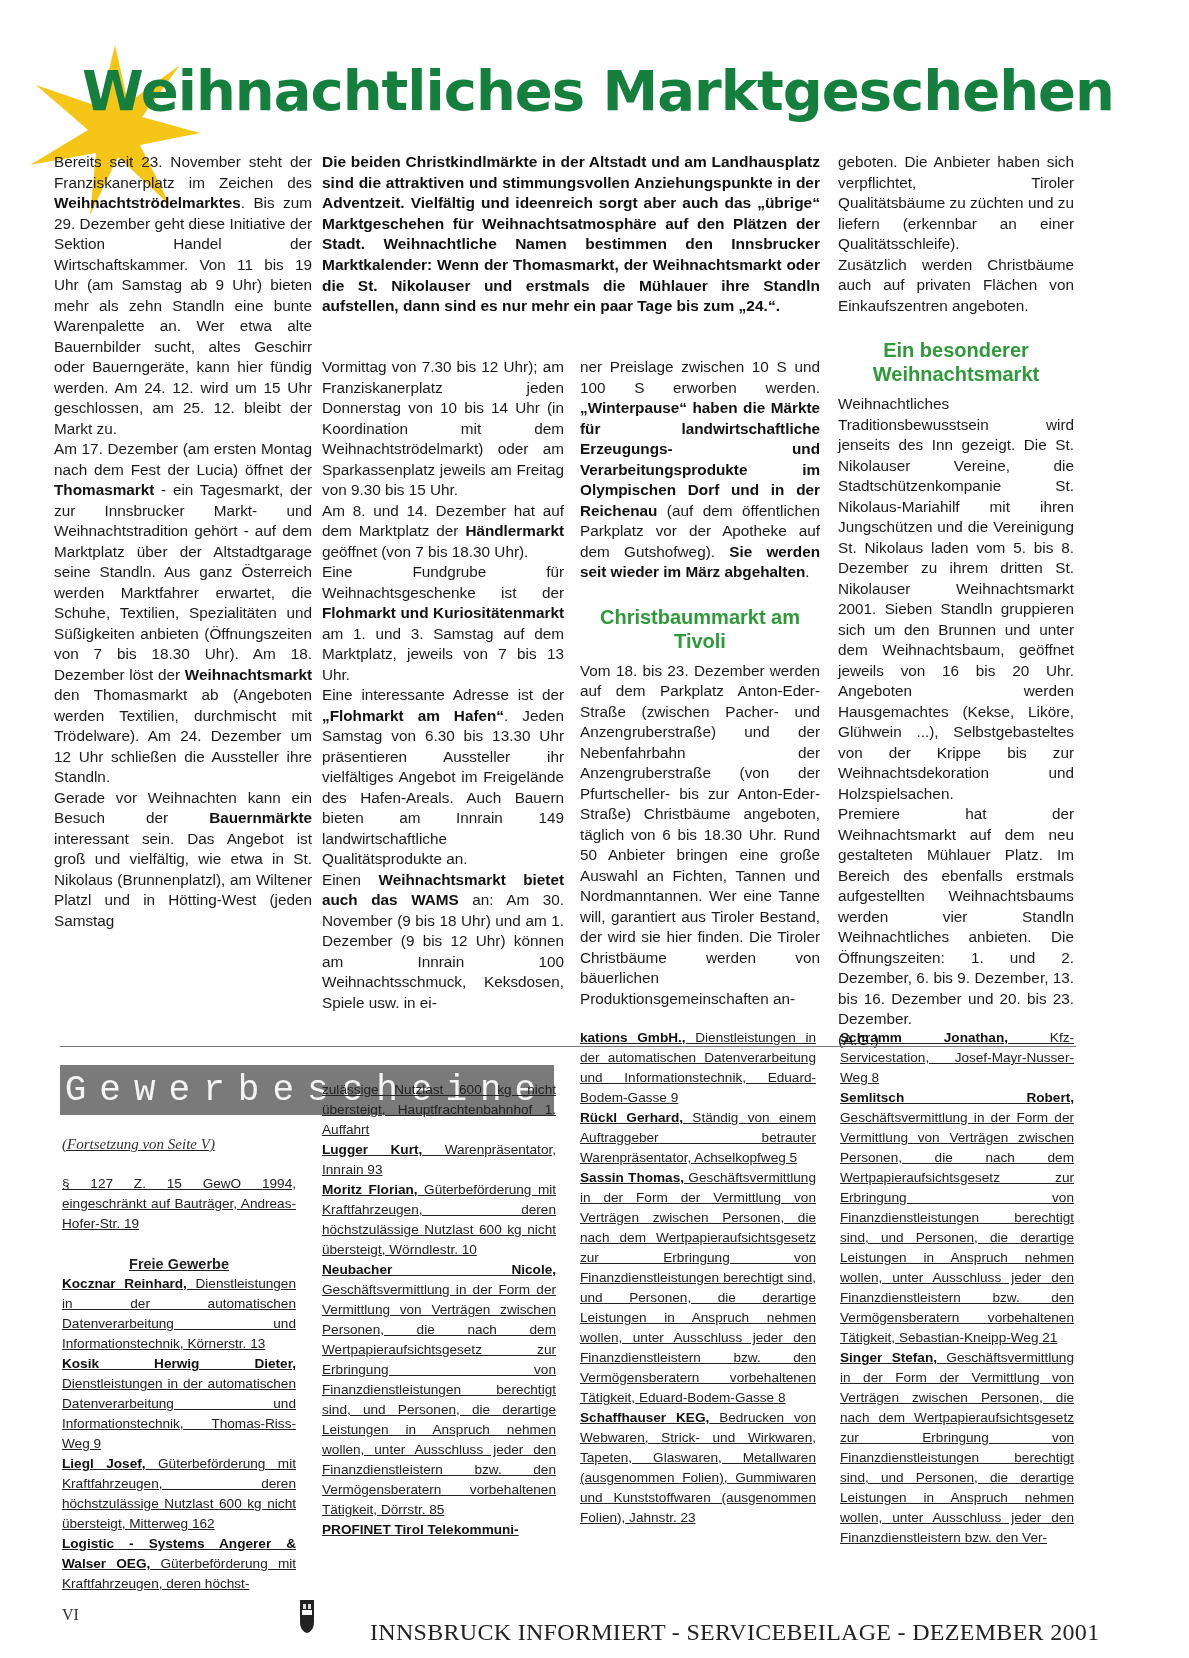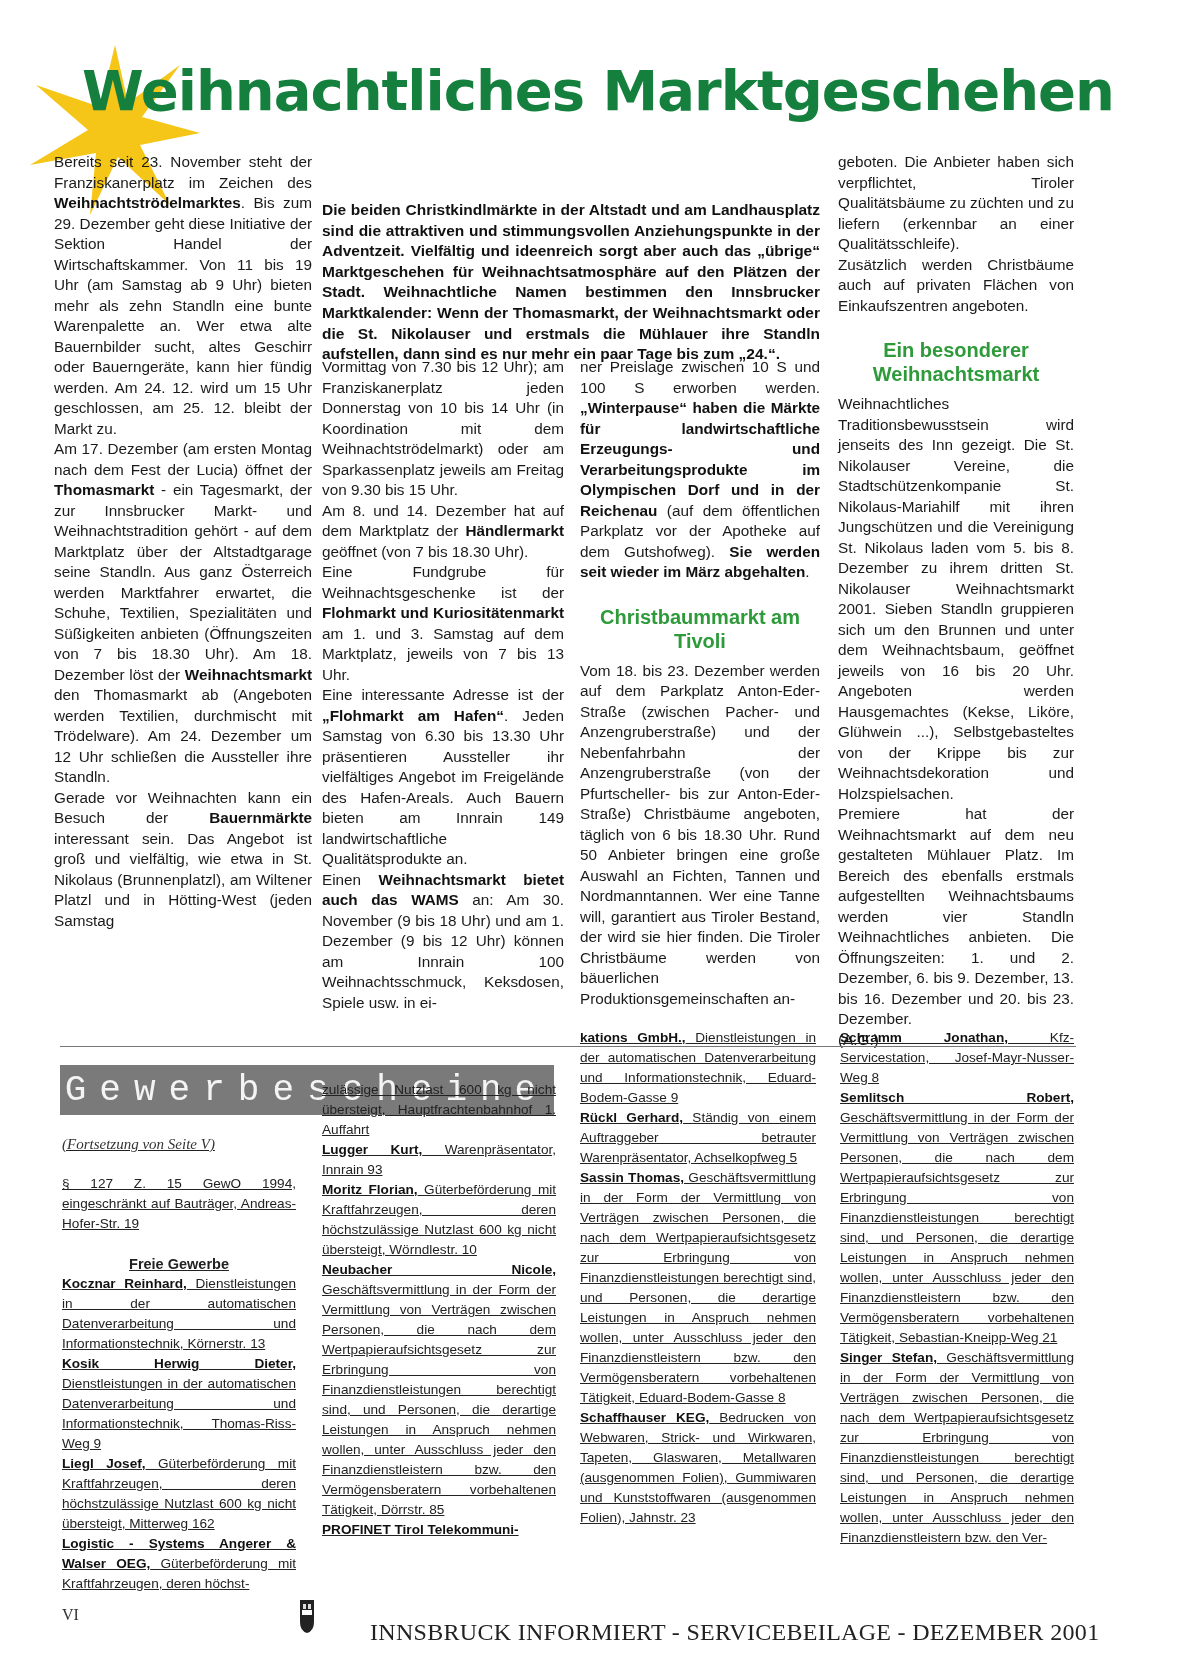--- a/index.html
+++ b/index.html
@@ -3,21 +3,21 @@
 <meta charset="utf-8">
 <style>
   * { box-sizing: border-box; margin: 0; padding: 0; }
   body { width: 1189px; height: 1658px; background: #ffffff; position: relative; overflow: hidden; font-family: "Liberation Sans", sans-serif; color: #1a1a1a; }
   .star { position: absolute; left: 30px; top: 45px; width: 170px; height: 170px; }
   .headline { position: absolute; left: 82px; top: 58px; font-family: "DejaVu Sans", sans-serif; font-weight: bold; font-size: 56px; letter-spacing: -1px; color: #15803d; white-space: nowrap; }
   .col { position: absolute; font-size: 15.3px; line-height: 20.5px; text-align: justify; hyphens: manual; }
   .col p { margin: 0; }
   .col b { font-weight: bold; color: #111; }
   .c1 { left: 54px; top: 152px; width: 258px; }
-  .intro { position: absolute; left: 322px; top: 152px; width: 498px; font-weight: bold; font-size: 15.5px; line-height: 20.6px; text-align: justify; color: #111; margin-top: 48px; }
+  .intro { position: absolute; left: 322px; top: 152px; width: 498px; font-weight: bold; font-size: 15.5px; line-height: 20.6px; text-align: justify; color: #111; }
   .c2 { left: 322px; top: 357px; width: 242px; }
   .c3 { left: 580px; top: 357px; width: 240px; }
   .c4 { left: 838px; top: 152px; width: 236px; }
   .sub { color: #2e9a3a; font-weight: bold; font-size: 20px; line-height: 24px; text-align: center; margin: 22px 0 8px 0; }
   .rule { position: absolute; left: 60px; top: 1046px; width: 1016px; height: 1px; background: #777; }
   .banner { position: absolute; left: 60px; top: 1065px; width: 494px; height: 50px; background: #7a7a7a; display: flex; align-items: center; justify-content: center; }
   .banner span { font-family: Liberation Mono, monospace; color: #f4f4f4; font-size: 36px; letter-spacing: 13px; text-align: center; }
   .small { position: absolute; font-size: 13.6px; line-height: 20px; text-align: justify; color: #222; text-decoration: underline; }
   .small b { font-weight: bold; color: #111; }
   .s1 { left: 62px; top: 1134px; width: 234px; }

